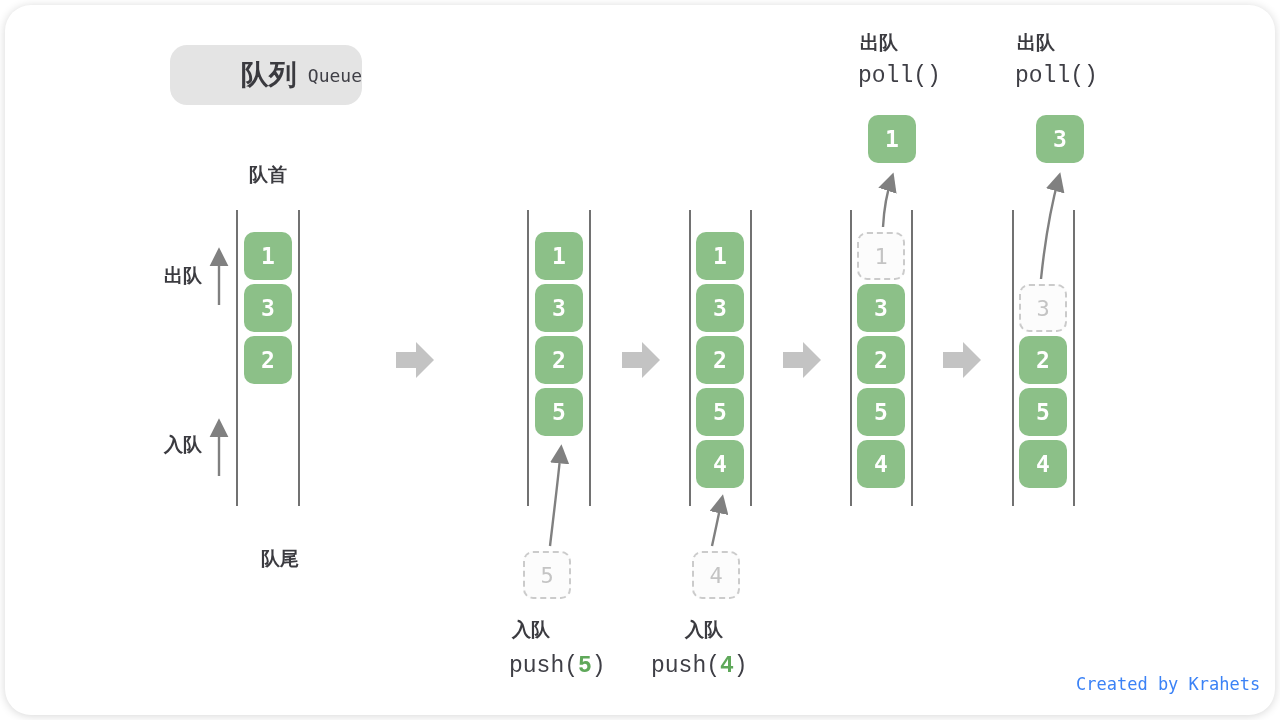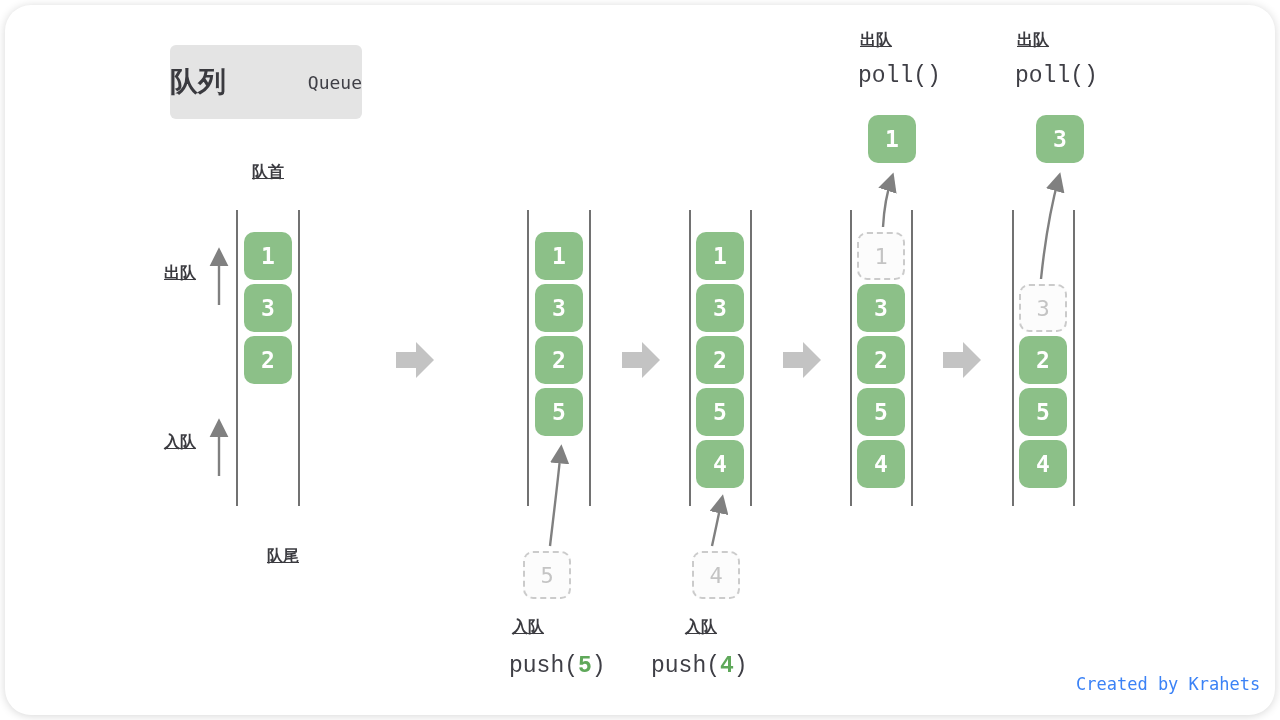--- a/index.html
+++ b/index.html
@@ -3,28 +3,28 @@
 <meta charset="utf-8">
 <style>
   html,body{margin:0;padding:0;background:#ffffff;}
   body{width:1280px;height:720px;position:relative;overflow:hidden;
        font-family:"Liberation Sans",sans-serif;}
   .card{position:absolute;left:5px;top:5px;width:1270px;height:710px;
         background:#ffffff;border-radius:26px;
         box-shadow:0 1px 10px rgba(0,0,0,0.16);}
   .overlay{position:absolute;left:0;top:0;width:1280px;height:720px;}
 
-  .badge{position:absolute;left:170px;top:45px;width:192px;height:74px;
-         background:#E4E4E4;border-radius:6px;display:flex;
-         align-items:center;justify-content:space-between;gap:11px;}
+  .badge{position:absolute;left:170px;top:45px;width:192px;height:60px;
+         background:#E4E4E4;border-radius:17px;display:flex;
+         align-items:center;justify-content:flex-end;gap:11px;}
   .badge .cn{font-weight:700;font-size:28px;color:#3A3A3F;}
   .badge .en{font-family:"DejaVu Sans Mono",monospace;font-size:18px;color:#3F3F46;}
 
-  .cjk{position:absolute;font-weight:700;font-size:16px;color:#3B3B40;
-       white-space:nowrap;text-decoration:underline;}
+  .cjk{position:absolute;font-weight:700;font-size:19px;color:#3B3B40;
+       white-space:nowrap;}
   .center62{width:62px;text-align:center;margin-top:8px;}
   .code{position:absolute;font-family:Liberation Mono, monospace;
         font-size:23px;color:#3F3F46;white-space:nowrap;}
   .code .arg{color:#5FA85A;font-weight:700;}
 
   .cell{position:absolute;width:48px;height:48px;border-radius:10px;
         background:#8CC088;color:#ffffff;
         font-family:"DejaVu Sans Mono",monospace;font-weight:700;font-size:23px;
         display:flex;align-items:center;justify-content:center;box-sizing:border-box;}
   .ghost{background:#FCFCFC;border:2px dashed #CBCBCB;color:#C4C4C4;

